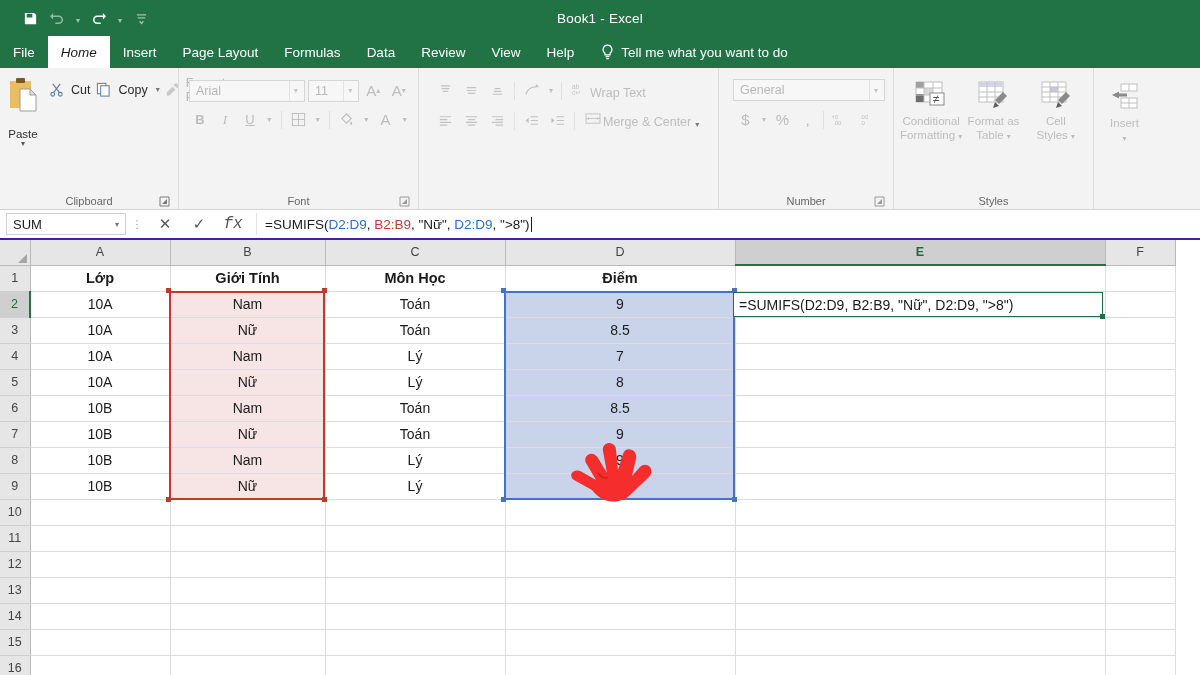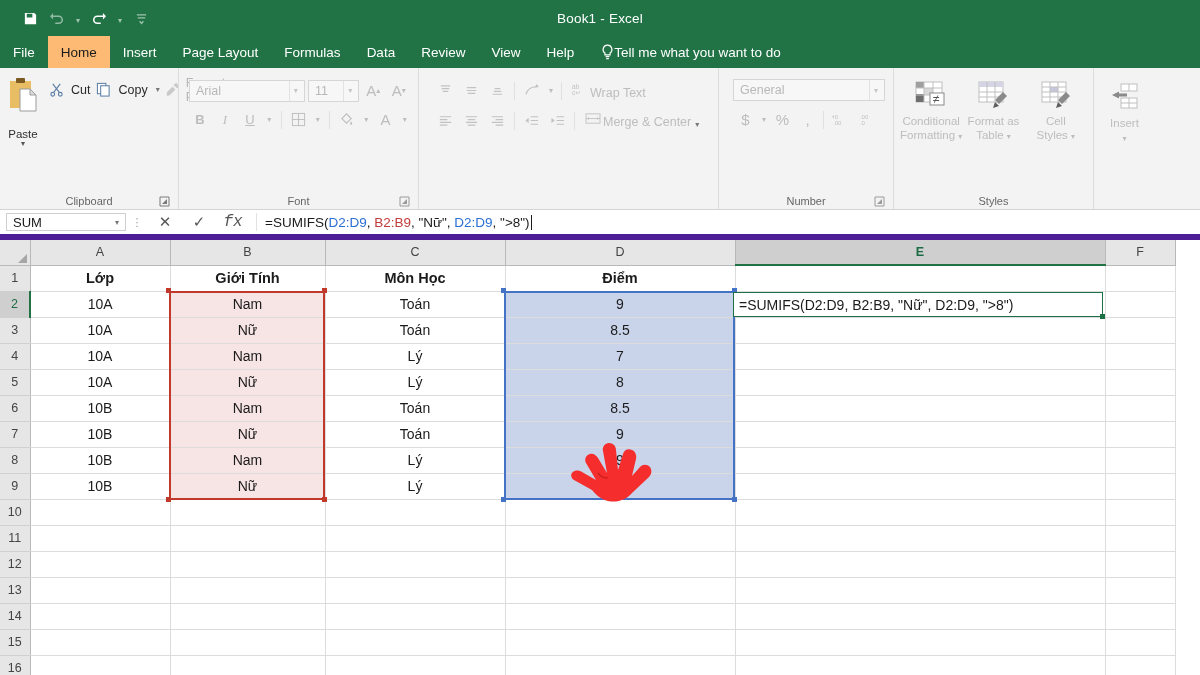--- a/index.html
+++ b/index.html
@@ -29,23 +29,23 @@
 
   
   .tabbar {
     height: 32px; background: #217346; display: flex;
     align-items: stretch; position: relative;
   }
   .tab {
     padding: 0 13px; display: flex; align-items: center;
     color: #fff; font-size: 13.5px; cursor: default;
   }
-  .tab.active { background: #fdba74; color: #1b1b1b; }
+  .tab.active { background: #ffffff; color: #1b1b1b; font-style: italic; }
   .tellme {
-    display: flex; align-items: center; 
+    display: flex; align-items: center; gap: 7px;
     padding: 0 10px 0 14px; color: #fff; font-size: 13.5px;
   }
   .bulb { width: 13px; height: 17px; }
 
   
   .ribbon {
     height: 142px; background: #f3f3f3; display: flex;
     border-bottom: 1px solid #d4d4d4; position: relative;
   }
   .grp { position: relative; padding: 5px 6px 0 6px; display: flex; flex-direction: column; }
@@ -113,21 +113,21 @@
   .sty-ico { width: 36px; height: 34px; }
   .sty-lbl { font-size: 11.5px; color: #bdbdbd; text-align: center; line-height: 14px; }
 
   
   .cellsg { width: 62px; }
   .ins-btn { width: 52px; display: flex; flex-direction: column; align-items: center; padding-top: 5px; }
 
   
   .fbar {
     height: 30px; background: #fff; display: flex; align-items: stretch;
-    border-bottom: 6px solid #4c1d95;
+    border-bottom: 2px solid #4c1d95;
   }
   .namebox {
     width: 120px; margin: 3px 0 3px 6px; border: 1px solid #d0d0d0;
     display: flex; align-items: center; justify-content: space-between;
     font-size: 13px; color: #1b1b1b; padding: 0 6px;
   }
   .namebox .cc { font-size: 8px; color: #777; }
   .fb-dots { width: 22px; display: flex; align-items: center; justify-content: center; color: #9a9a9a; font-size: 11px; letter-spacing:0; }
   .fb-btns { display: flex; align-items: center; gap: 0; }
   .fb-btn { width: 34px; height: 24px; display: flex; align-items: center; justify-content: center; font-size: 15px; color: #555; }

